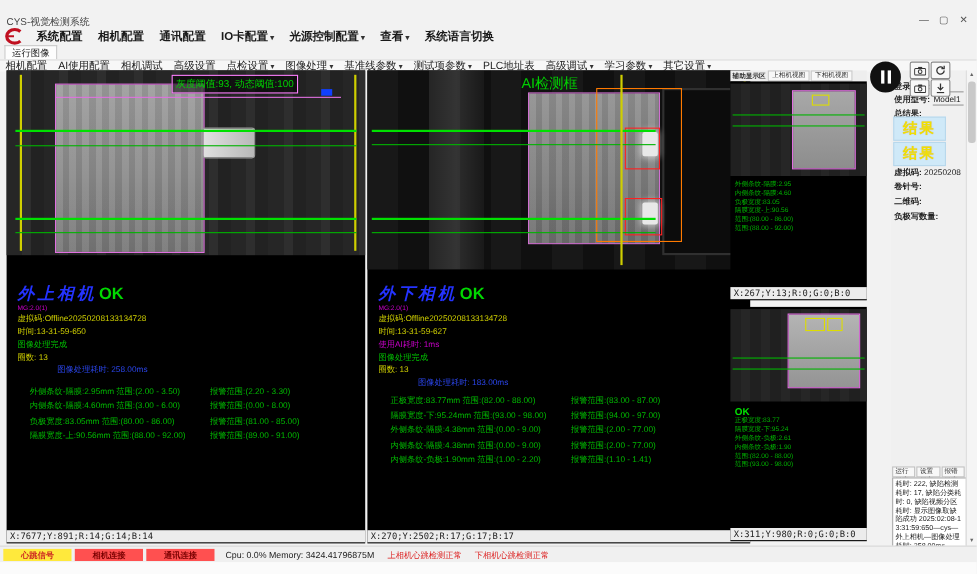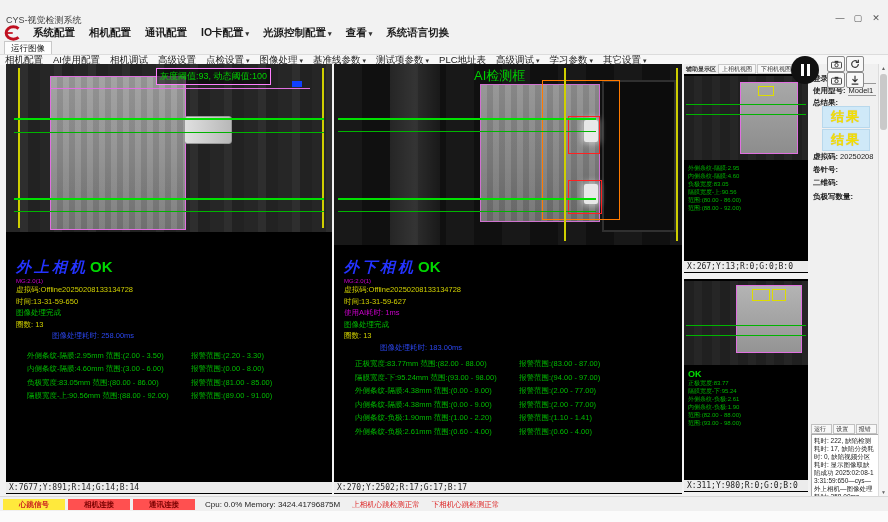--- a/index.html
+++ b/index.html
@@ -51,37 +51,37 @@
   .cam-ok{font-size:15px;font-weight:bold;color:#00d800;margin-left:2px;}
   .sub{font-size:6px;color:#cc00cc;margin-top:1px;}
   .tl{font-size:7.5px;line-height:11.5px;white-space:nowrap;}
   .yl{color:#d0d000;} .gl{color:#00c000;} .bl{color:#2b46ee;margin-left:36px;} .ml{color:#cc00cc;}
   .rows{margin-top:7px;margin-left:11px;}
   .rrow{display:flex;font-size:7.5px;line-height:13.5px;color:#00bb00;white-space:nowrap;}
   .rrow .m{width:164px;} 
   .coord{position:absolute;left:0;right:0;bottom:1px;height:11px;background:#ececec;color:#222;
          font-family:"DejaVu Sans Mono",monospace;font-size:8px;line-height:11px;padding-left:3px;}
   
-  .col-small{position:absolute;left:684px;top:64px;width:124px;height:430px;}
+  .col-small{position:absolute;left:664px;top:64px;width:124px;height:430px;}
   .aux-header{position:absolute;left:0;top:0;width:124px;height:10px;background:#eee;display:flex;align-items:center;}
   .aux-label{font-size:6px;color:#333;padding:0 2px;font-weight:bold;}
   .aux-tab{font-size:6px;color:#333;padding:0 3px;border:1px solid #c8c8c8;background:#f8f8f8;height:8px;line-height:8px;margin-right:1px;cursor:default;}
   .sp{position:absolute;left:0;width:124px;background:#000;}
   .sp-top{top:10px;height:199px;}
   .sp-bottom{top:215px;height:213px;}
   .sp-img{position:absolute;left:0;top:2px;width:124px;height:84px;background:repeating-linear-gradient(90deg,#202020 0 10px,#262626 10px 18px);overflow:hidden;}
   .sp-obj{position:absolute;border:1px solid #e070e0;background:linear-gradient(180deg,#a8a8a8,#8d8d8d);}
   .sp-lines{position:absolute;left:4px;top:90px;right:2px;font-size:6px;line-height:8px;color:#00b400;white-space:nowrap;}
   .sp-ok{color:#00e000;font-size:9px;font-weight:bold;line-height:10px;}
   .ybox{position:absolute;border:1px solid #dddd00;}
   
   .sidebar{position:absolute;left:810px;top:64px;width:68px;height:432px;background:#f0f0f0;}
   .sb-row{position:absolute;left:3px;font-size:7.5px;font-weight:bold;color:#222;white-space:nowrap;}
   .sb-val{font-weight:normal;border-bottom:1px solid #999;display:inline-block;min-width:26px;padding:0 1px;}
-  .res-box{position:absolute;left:12px;width:46px;height:20px;background:#cfe9f8;border:1px solid #b8d8ec;
+  .res-box{position:absolute;left:2px;width:46px;height:20px;background:#cfe9f8;border:1px solid #b8d8ec;
            color:#f0e000;font-size:13px;font-weight:bold;text-align:center;line-height:20px;letter-spacing:2px;
            text-shadow:0 0 1px #caa;}
   .log-tabs{position:absolute;left:1px;top:360px;display:flex;}
   .log-tab{font-size:6px;color:#333;border:1px solid #c0c0c0;background:#f8f8f8;padding:0 2px;height:8px;line-height:8px;margin-right:1px;cursor:default;}
   .log-box{position:absolute;left:1px;top:370px;width:62px;height:58px;background:#fff;border:1px solid #aaa;
            font-size:6.5px;line-height:8px;color:#222;padding:2px;overflow:hidden;word-break:break-all;}
   
   .pause-btn{position:absolute;left:791px;top:56px;width:28px;height:28px;border-radius:50%;background:#111;z-index:6;cursor:default;}
   .pause-btn .bar{position:absolute;top:8px;width:3px;height:12px;background:#fff;}
   .bar1{left:10px}.bar2{left:16px}
@@ -238,24 +238,20 @@
             <span class="a">报警范围:(2.00 - 77.00)</span>
           </div>
         <div class="rrow">
             <span class="m">内侧条纹-隔膜:4.38mm 范围:(0.00 - 9.00)</span>
             <span class="a">报警范围:(2.00 - 77.00)</span>
           </div>
         <div class="rrow">
             <span class="m">内侧条纹-负极:1.90mm 范围:(1.00 - 2.20)</span>
             <span class="a">报警范围:(1.10 - 1.41)</span>
           </div>
-        <div class="rrow">
-            <span class="m">外侧条纹-负极:2.61mm 范围:(0.60 - 4.00)</span>
-            <span class="a">报警范围:(0.60 - 4.00)</span>
-          </div>
       </div>
     </div>
     <div class="coord">X:270;Y:2502;R:17;G:17;B:17</div>
   </div>
 
   <div class="col-small">
     <div class="aux-header">
       <span class="aux-label">辅助显示区</span>
       <span class="aux-tab">上相机视图</span>
       <span class="aux-tab">下相机视图</span>

